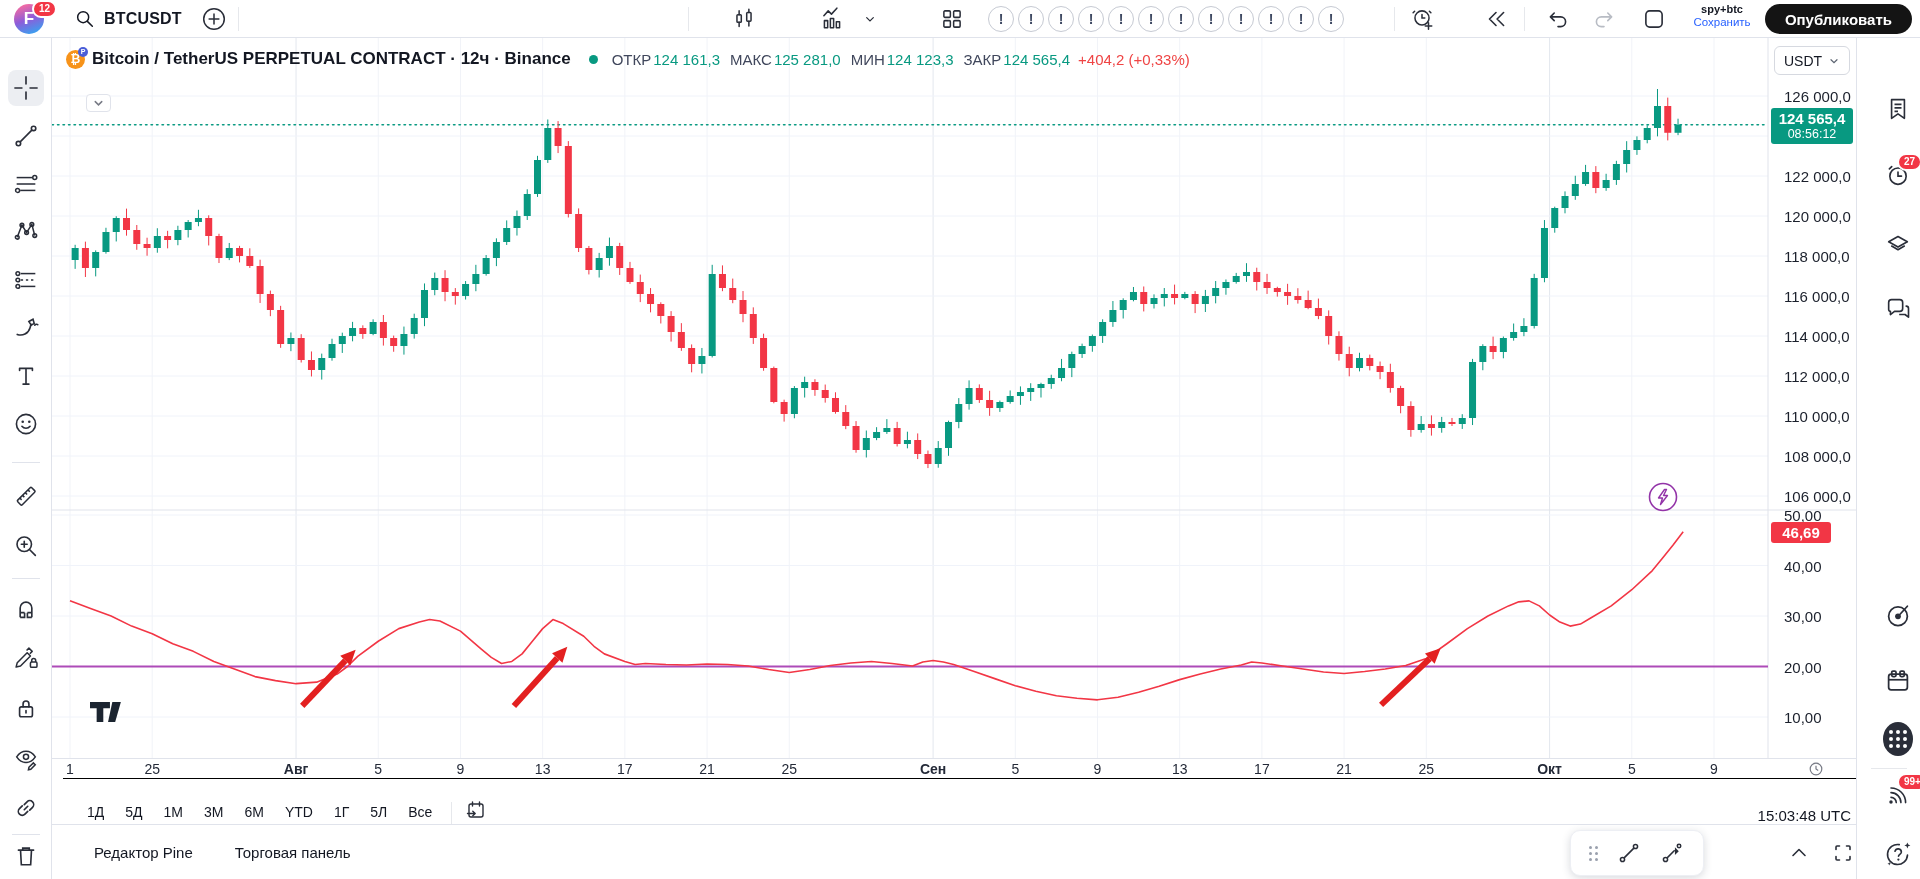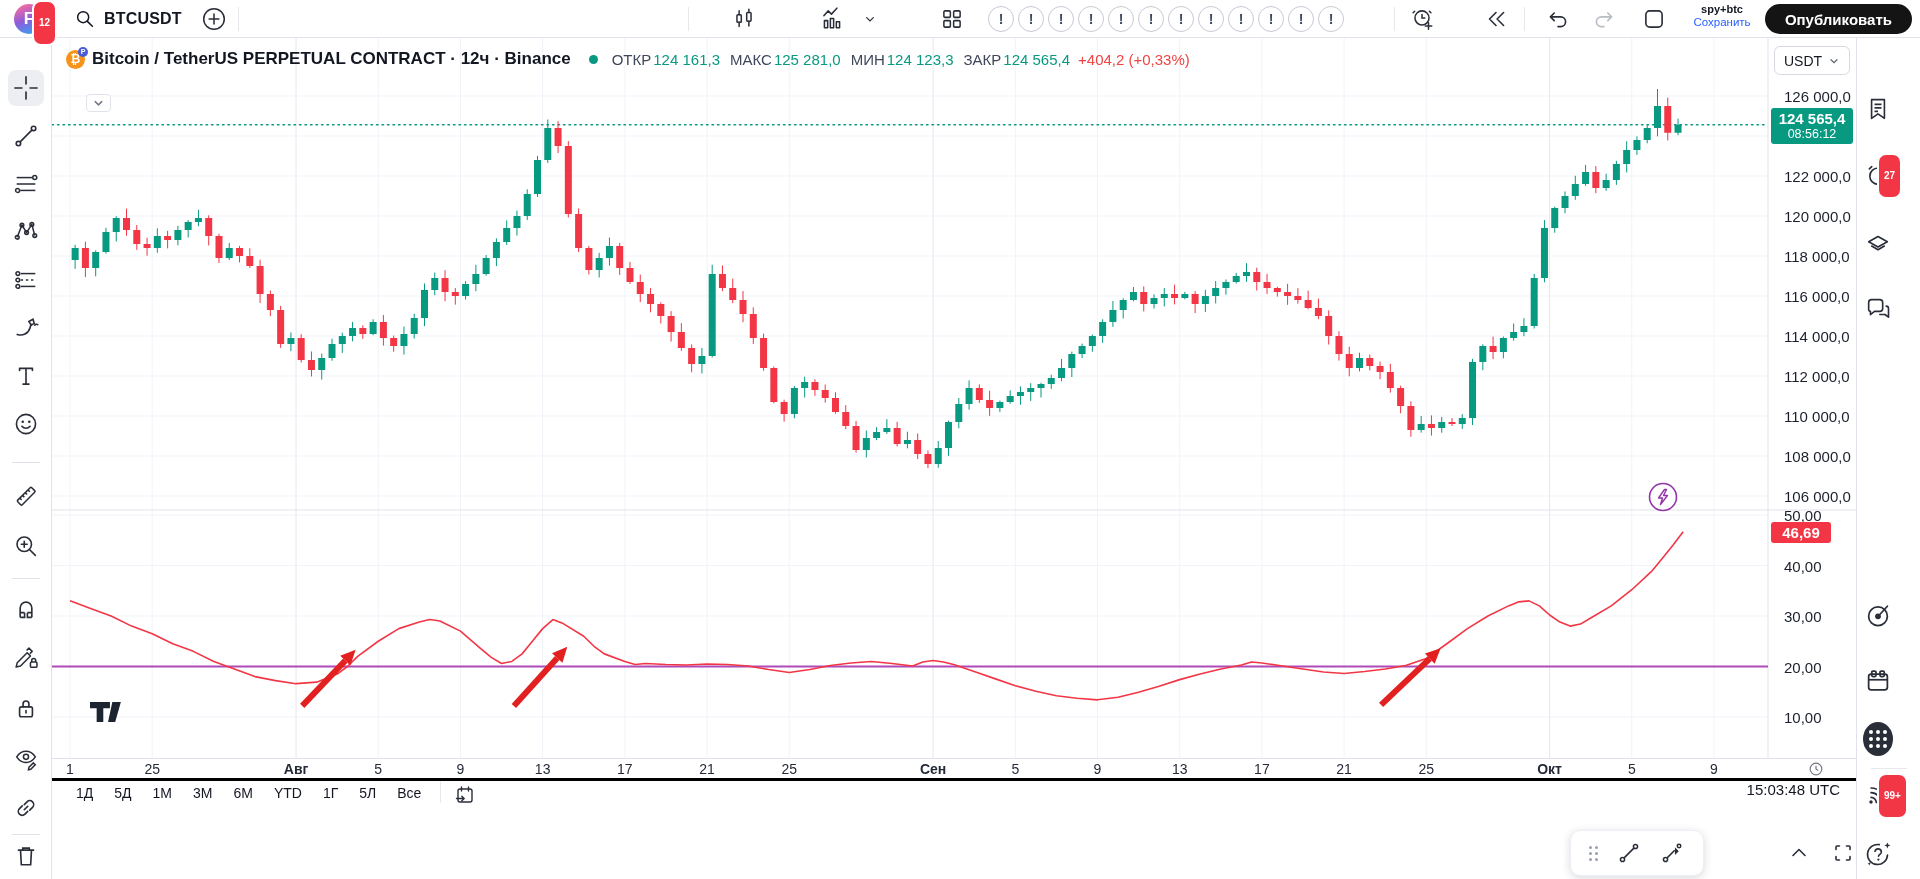--- a/index.html
+++ b/index.html
@@ -10,21 +10,21 @@
   #topbar{position:absolute;left:0;top:0;width:1920px;height:38px;background:#fff;
     border-bottom:1px solid #e0e3eb;z-index:40}
   #topbar>*{position:absolute}
   .flexc{display:flex;align-items:center}
   .vdiv{top:7px;width:1px;height:24px;background:#e6e8ec}
   .logo{left:14px;top:4px;width:30px;height:30px;border-radius:50%;
     background:linear-gradient(160deg,#f46ba2 10%,#8e5cd9 50%,#3aa0f0 90%);
     color:#fff;font-weight:700;font-size:17px;display:flex;align-items:center;justify-content:center}
   .logo .badge{position:absolute;left:18px;top:-4px}
   .red-badge{background:#f23645;color:#fff;font-size:10px;font-weight:700;
-    border-radius:9px;padding:15px 5px;line-height:12px;border:2px solid #fff}
+    border-radius:9px;padding:1px 5px;line-height:12px;border:2px solid #fff}
   .sym-search{left:68px;top:5px;height:28px;gap:8px;padding:0 6px;border-radius:6px}
   .sym-search b{font-size:16px;letter-spacing:.2px}
   .tb-icon{top:5px;width:28px;height:28px;display:flex;align-items:center;justify-content:center;
     color:#2a2e39;border-radius:6px}
   #timeframes{left:250px;top:5px;display:flex;align-items:center;gap:2px}
   .tf-btn{padding:4px 9px;font-size:15px;border-radius:6px;color:#131722}
   .tf-btn.active{background:#eceef2}
   #alert-circles{left:988px;top:6px;display:flex;gap:4px}
   .alert-circle{width:26px;height:26px;border:1.5px solid #c6cad3;border-radius:50%;
     background:#fff;display:flex;align-items:center;justify-content:center;
@@ -38,21 +38,21 @@
   
   #left-toolbar{position:absolute;left:0;top:38px;bottom:0;width:52px;background:#fff;
     border-right:1px solid #e0e3eb;z-index:30}
   .lt-icon{position:absolute;left:12px;width:28px;height:28px;color:#2a2e39;
     display:flex;align-items:center;justify-content:center}
   .lt-active{left:8px;width:36px;height:36px;background:#eceef2;border-radius:8px}
   .lt-div{position:absolute;left:12px;width:28px;height:1px;background:#e0e3eb}
   
   #right-sidebar{position:absolute;right:0;top:38px;bottom:0;width:64px;background:#fff;
     border-left:1px solid #e0e3eb;z-index:30}
-  .rs-icon{position:absolute;left:6px;width:30px;height:30px;color:#2a2e39;
+  .rs-icon{position:absolute;left:26px;width:30px;height:30px;color:#2a2e39;
     display:flex;align-items:center;justify-content:center}
   .rs-badge{position:absolute;left:14px;top:-7px}
   .rs-div{position:absolute;left:14px;width:36px;height:1px;background:#e6e8ec}
   .apps-circle{width:34px;height:34px;border-radius:50%;background:#2a2e39;
     display:grid;grid-template-columns:repeat(3,4px);grid-template-rows:repeat(3,4px);
     gap:3px;align-content:center;justify-content:center}
   .apps-circle i{width:4px;height:4px;border-radius:50%;background:#fff}
   
   #chart-region{position:absolute;left:52px;top:38px;width:1804px;height:841px;
     background:#fff;overflow:hidden}
@@ -83,22 +83,22 @@
   .price-badge .p{font-size:15px;font-weight:700;line-height:17px}
   .price-badge .t{font-size:12.5px;line-height:15px}
   .ind-badge{position:absolute;left:3px;width:60px;background:#f23645;color:#fff;border-radius:3px;
     text-align:center;font-size:15px;font-weight:700;line-height:21px;z-index:2}
   
   #time-axis{position:absolute;left:0;top:720px;width:1804px;height:20px;border-top:1px solid #e0e3eb;
     background:#fff;font-size:14px;color:#242a38;z-index:6}
   .ta-label{position:absolute;top:2px;transform:translateX(-50%);white-space:nowrap}
   .ta-label.month{font-weight:700}
   .ta-clock{position:absolute;left:1756px;top:2px;color:#787b86}
-  #status-bar{position:absolute;left:0;top:740px;width:1804px;height:46px;border-top:3px solid #000000;
-    background:#fff;display:flex;align-items:flex-start;padding-left:16px;z-index:6}
+  #status-bar{position:absolute;left:11px;top:740px;width:1804px;height:46px;border-top:1px solid #000000;
+    background:#fff;display:flex;align-items:flex-end;padding-left:16px;z-index:6}
   .range-btn{padding:4px 8px;font-size:14px;border-radius:6px;margin-right:5px;color:#131722}
   .sb-div{width:1px;height:22px;background:#e6e8ec;margin:0 10px 0 6px}
   .clock{position:absolute;right:16px;font-size:15px}
   #bottom-tabs{position:absolute;left:0;top:786px;width:1804px;height:55px;border-top:1px solid #e0e3eb;
     background:#fff;display:flex;align-items:center;padding-left:42px;gap:42px;font-size:15px;z-index:6}
   .mini-toolbar{position:absolute;left:1518px;top:792px;width:134px;height:46px;background:#fff;
     border:1px solid #edeff4;border-radius:10px;box-shadow:0 2px 8px rgba(40,50,70,.18);
     display:flex;align-items:center;justify-content:space-evenly;z-index:7}
   .dots-handle{display:grid;grid-template-columns:repeat(2,3px);grid-template-rows:repeat(3,3px);gap:3px}
   .dots-handle i{width:3px;height:3px;border-radius:50%;background:#9aa0ad}
@@ -797,20 +797,24 @@
     <span class="sb-div"></span>
     <span class="tb-icon" style="position:static">
       <svg class="ic" width="24" height="24" viewBox="0 0 24 24" fill="none" stroke="currentColor" stroke-width="1.4" stroke-linecap="round" stroke-linejoin="round">
           <rect x="5" y="6" width="14" height="13" rx="2"></rect>
           <path d="M8.5 4v4M15.5 4v4M3.5 15.5H11M8.8 13.2l2.4 2.3-2.4 2.3"></path>
         </svg>
     </span>
     <span class="clock">15:03:48 UTC</span>
   </div>
 
+  <div id="bottom-tabs">
+    <span>Редактор Pine</span>
+    <span>Торговая панель</span>
+  </div>
 
   <div class="mini-toolbar">
     <span class="dots-handle">
         <i></i>
         <i></i>
         <i></i>
         <i></i>
         <i></i>
         <i></i>
       </span>

